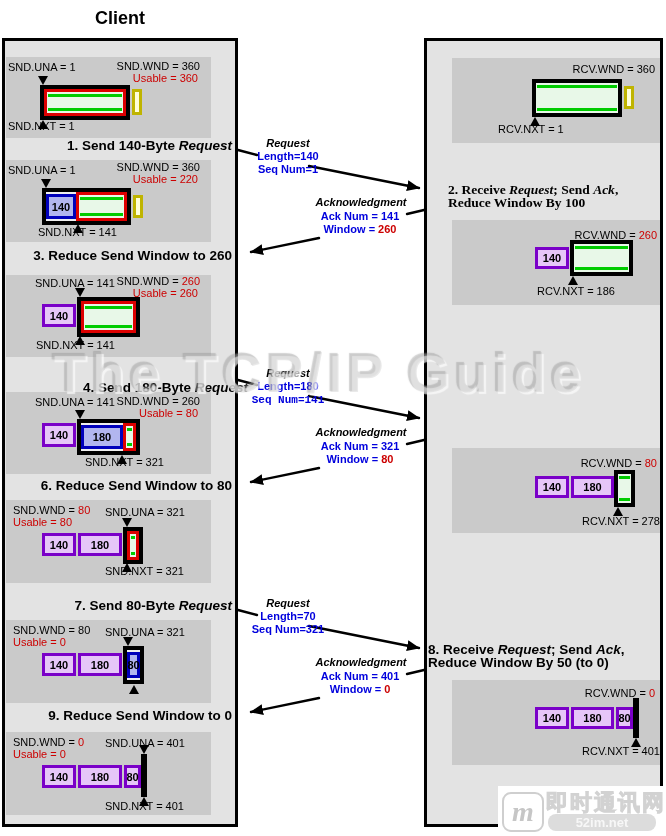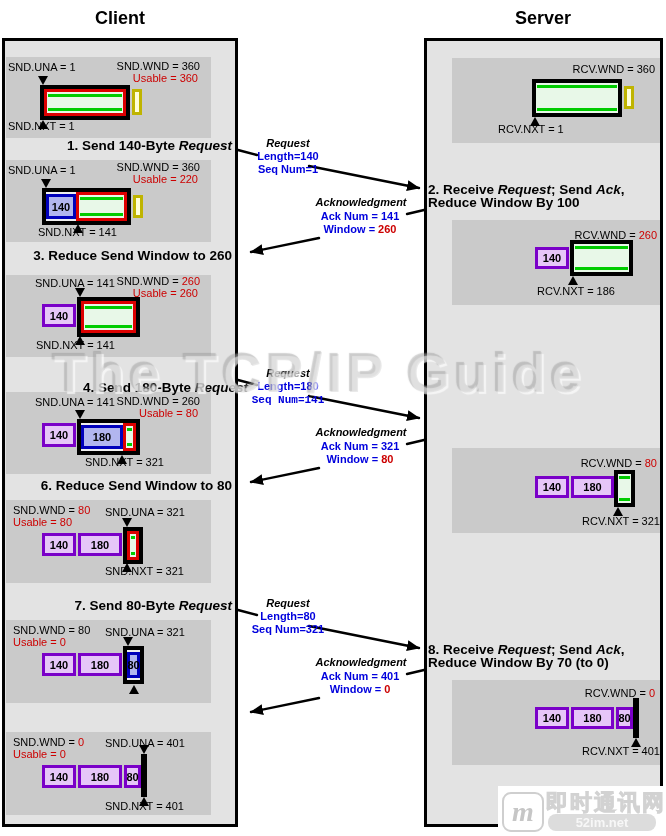--- a/index.html
+++ b/index.html
@@ -39,21 +39,20 @@
   #logo .cname{position:absolute;left:48px;top:2px;font-size:22px;font-weight:bold;color:#e9e9e9;
                -webkit-text-stroke:1px #d2d2d2;letter-spacing:2px;white-space:nowrap;}
   #logo .pill{position:absolute;left:50px;top:28px;width:108px;height:17px;background:#dcdcdc;border-radius:8px;
               color:#f7f7f7;font-size:13px;font-weight:bold;text-align:center;line-height:17px;}
 </style>
 </head>
 <body>
 
 <div id="stage">
   <div class="coltitle" style="left:40px;top:8px;">Client</div>
-  <div class="coltitle" style="left:463px;top:8px;">Server</div>
 
   <div class="colbox" style="left:2px;top:38px;width:236px;height:789px;"></div>
   <div class="colbox" style="left:424px;top:38px;width:239px;height:789px;"></div>
 
   <svg id="arrows" width="666" height="836">
     <defs>
       <marker id="ah" markerUnits="userSpaceOnUse" markerWidth="14" markerHeight="11" refX="12" refY="5.5" orient="auto">
         <polygon points="0,0 13,5.5 0,11" fill="#000"></polygon>
       </marker>
     </defs>
@@ -169,21 +168,21 @@
     <div class="panel" style="left: 452px; top: 220px; width: 208px; height: 85px;"></div>
     <div class="lbl" style="right: 9px; text-align: right; top: 230px;"><span>RCV.WND = </span><span style="color: rgb(204, 0, 0);">260</span></div>
     <div class="lbl" style="left: 537px; top: 286px;"><span>RCV.NXT = 186</span></div>
     <div class="acked" style="left: 535px; top: 247px; width: 34px; height: 22px;">140</div>
     <div class="win" style="left: 570px; top: 240px; width: 63px; height: 36px;">
       <div class="seg-usable server" style="width: 55px;"></div>
     </div>
     <div class="tri up" style="left: 568px; top: 276px;"></div>
     <div class="panel" style="left: 452px; top: 448px; width: 208px; height: 85px;"></div>
     <div class="lbl" style="right: 9px; text-align: right; top: 458px;"><span>RCV.WND = </span><span style="color: rgb(204, 0, 0);">80</span></div>
-    <div class="lbl" style="left: 582px; top: 516px;"><span>RCV.NXT = 321</span></div>
+    <div class="lbl" style="left: 582px; top: 516px;"><span>RCV.NXT = 278</span></div>
     <div class="acked" style="left: 535px; top: 476px; width: 34px; height: 22px;">140</div>
     <div class="acked" style="left: 571px; top: 476px; width: 43px; height: 22px;">180</div>
     <div class="win" style="left: 614px; top: 470px; width: 21px; height: 37px;">
       <div class="seg-usable server" style="width: 13px;"></div>
     </div>
     <div class="tri up" style="left: 613px; top: 507px;"></div>
     <div class="panel" style="left: 452px; top: 680px; width: 208px; height: 85px;"></div>
     <div class="lbl" style="right: 11px; text-align: right; top: 688px;"><span>RCV.WND = </span><span style="color: rgb(204, 0, 0);">0</span></div>
     <div class="lbl" style="left: 582px; top: 746px;"><span>RCV.NXT = 401</span></div>
     <div class="acked" style="left: 535px; top: 707px; width: 34px; height: 22px;">140</div>
@@ -199,39 +198,42 @@
     </div>
     <div class="heading" style="right: 418px; text-align: left; top: 370px; margin-top: 12px;">
       <div><span>4. Send 180-Byte </span><span style="font-style: italic;">Request</span></div>
     </div>
     <div class="heading" style="right: 434px; text-align: right; top: 480px;">
       <div><span>6. Reduce Send Window to 80</span></div>
     </div>
     <div class="heading" style="right: 434px; text-align: right; top: 600px;">
       <div><span>7. Send 80-Byte </span><span style="font-style: italic;">Request</span></div>
     </div>
-    <div class="heading" style="left: 428px; top: 184px;">
+    <div class="heading" style="right: 434px; text-align: right; top: 710px;">
+      <div><span>9. Reduce Send Window to 0</span></div>
+    </div>
+    <div class="heading" style="left: 448px; top: 184px; font-family: Liberation Serif, serif;">
       <div><span>2. Receive </span><span style="font-style: italic;">Request</span><span>; Send </span><span style="font-style: italic;">Ack</span><span>,</span></div>
       <div><span>Reduce Window By 100</span></div>
     </div>
     <div class="heading" style="left: 428px; top: 644px;">
       <div><span>8. Receive </span><span style="font-style: italic;">Request</span><span>; Send </span><span style="font-style: italic;">Ack</span><span>,</span></div>
-      <div><span>Reduce Window By 70 (to 0)</span></div>
+      <div><span>Reduce Window By 50 (to 0)</span></div>
     </div>
     <div class="mlbl" style="left: 218px; top: 138px;"><span style="font-style: italic;">Request</span></div>
     <div class="mlbl" style="left: 218px; top: 151px;"><span style="color: rgb(0, 0, 221);">Length=140</span></div>
     <div class="mlbl" style="left: 218px; top: 164px;"><span style="color: rgb(0, 0, 221);">Seq Num=1</span></div>
     <div class="mlbl" style="left: 291px; top: 197px;"><span style="font-style: italic;">Acknowledgment</span></div>
     <div class="mlbl" style="left: 290px; top: 211px;"><span style="color: rgb(0, 0, 221); text-align: right;">Ack Num = 141</span></div>
     <div class="mlbl" style="left: 290px; top: 224px;"><span style="color: rgb(0, 0, 221);">Window = </span><span style="color: rgb(204, 0, 0);">260</span></div>
     <div class="mlbl" style="left: 218px; top: 368px;"><span style="font-style: italic;">Request</span></div>
     <div class="mlbl" style="left: 218px; top: 381px;"><span style="color: rgb(0, 0, 221);">Length=180</span></div>
     <div class="mlbl" style="left: 218px; top: 394px;"><span style="color: rgb(0, 0, 221); font-family: Liberation Mono, monospace;">Seq Num=141</span></div>
     <div class="mlbl" style="left: 291px; top: 427px;"><span style="font-style: italic;">Acknowledgment</span></div>
     <div class="mlbl" style="left: 290px; top: 441px;"><span style="color: rgb(0, 0, 221);">Ack Num = 321</span></div>
     <div class="mlbl" style="left: 290px; top: 454px;"><span style="color: rgb(0, 0, 221);">Window = </span><span style="color: rgb(204, 0, 0);">80</span></div>
     <div class="mlbl" style="left: 218px; top: 598px;"><span style="font-style: italic;">Request</span></div>
-    <div class="mlbl" style="left: 218px; top: 611px;"><span style="color: rgb(0, 0, 221);">Length=80</span></div>
+    <div class="mlbl" style="left: 218px; top: 611px;"><span style="color: rgb(0, 0, 221);">Length=70</span></div>
     <div class="mlbl" style="left: 218px; top: 624px;"><span style="color: rgb(0, 0, 221);">Seq Num=321</span></div>
     <div class="mlbl" style="left: 291px; top: 657px;"><span style="font-style: italic;">Acknowledgment</span></div>
     <div class="mlbl" style="left: 290px; top: 671px; text-align: center;"><span style="color: rgb(0, 0, 221);">Ack Num = 401</span></div>
     <div class="mlbl" style="left: 290px; top: 684px;"><span style="color: rgb(0, 0, 221);">Window = </span><span style="color: rgb(204, 0, 0);">0</span></div>
   </div>
 
 </body></html>

